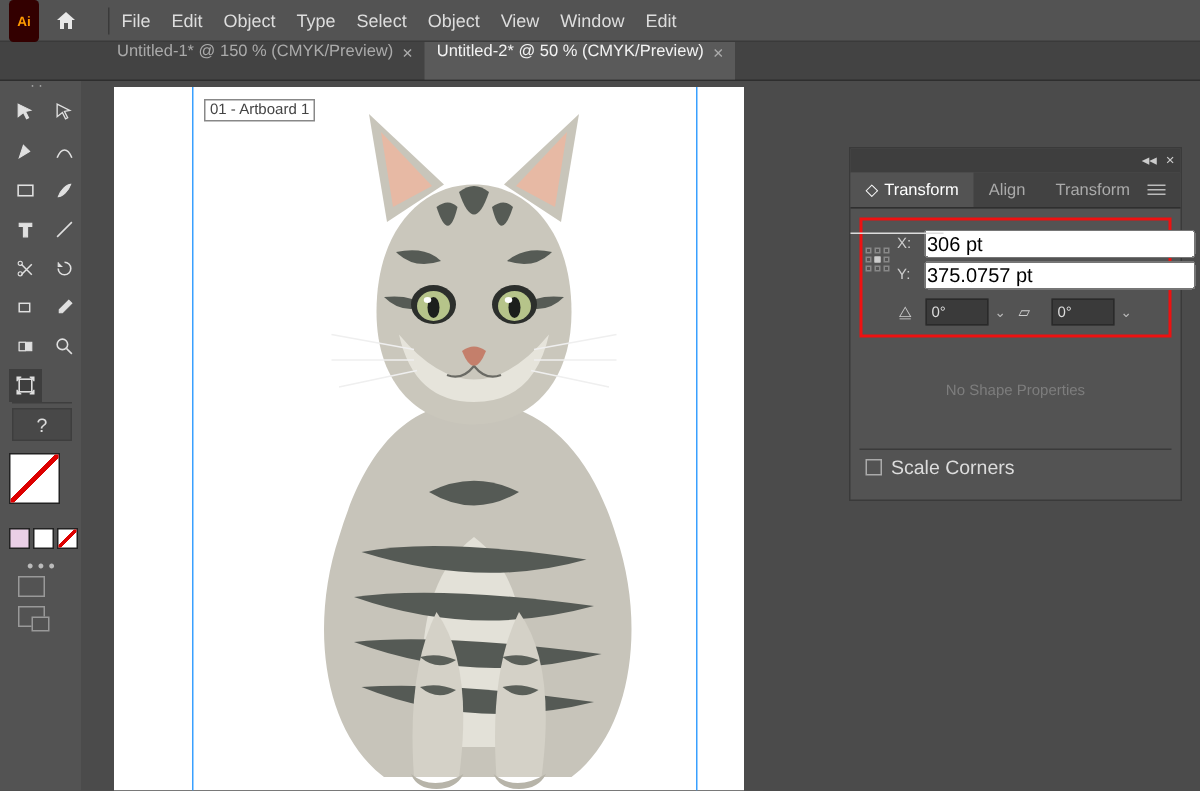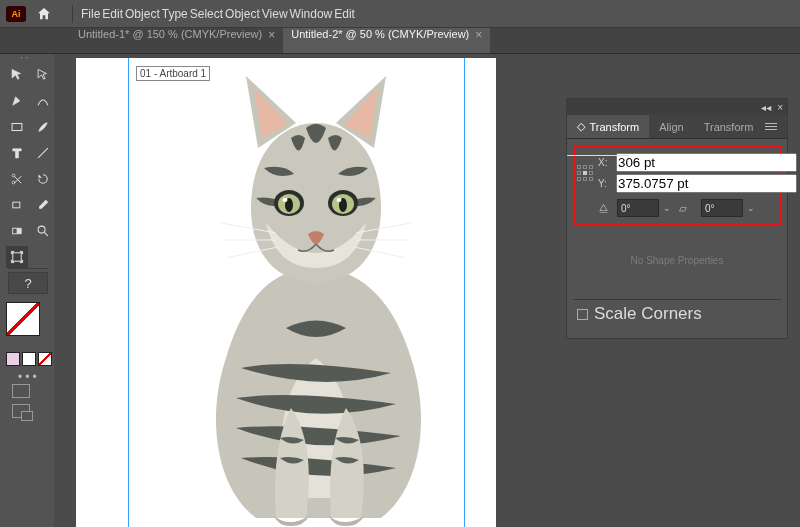--- a/index.html
+++ b/index.html
@@ -1,21 +1,21 @@
 <!DOCTYPE html>
 <html><head>
 <meta charset="utf-8">
 <style>
   * { box-sizing: border-box; margin: 0; padding: 0; font-family: "Segoe UI", Arial, sans-serif; }
   body { width: 800px; height: 527px; background: #535353; color: #ddd; font-size: 12px; overflow: hidden; position: relative; }
   .topbar { height: 28px; background: #535353; border-bottom: 1px solid #3a3a3a; display: flex; align-items: center; padding: 0 6px; }
-  .topbar .appicon { width: 20px; height: 16px; background: #330000; border-radius: 3px; position:relative; display: flex; align-items:center; justify-content:center; font-size:9px; color:#ff9a00; font-weight:bold; margin-right:8px; }
+  .topbar .appicon { width: 20px; height: 28px; background: #330000; border-radius: 3px; position:relative; display: flex; align-items:center; justify-content:center; font-size:9px; color:#ff9a00; font-weight:bold; margin-right:8px; }
   .topbar .home { width: 20px; height: 20px; margin-right: 10px; display:flex; align-items:center; justify-content:center; }
   .topbar .home svg { width:16px; height:16px; fill:#e8e8e8; }
-  .topbar .menu { display: flex; gap: 2px; font-size: 12px; color: #ddd; align-items:center; height:100%; }
+  .topbar .menu { display: flex; gap: 14px; font-size: 12px; color: #ddd; align-items:center; height:100%; }
   .topbar .menu span { cursor: default; }
   .tabrow { height: 26px; background: #434343; border-bottom: 1px solid #2e2e2e; display:flex; align-items:center; padding-left:70px; font-size:11px; color:#bdbdbd; }
   .tabrow .tab { padding: 0 8px; height: 100%; display:flex; align-items:flex-start; gap:6px; }
   .tabrow .tab.active { background: #5a5a5a; color: #f3f3f3; }
   .tabrow .tab:not(.active) { color:#aaa; }
   .tabrow .closex { font-size: 12px; color:#aaa; }
   .toolcol { position:absolute; left:0; top:54px; width:54px; bottom:0; background: #535353; }
   .toolgrid { position:absolute; left:6px; top:10px; display:grid; grid-template-columns: 22px 22px; gap: 4px 4px; }
   .toolgrid .t { width:22px; height:22px; display:flex; align-items:center; justify-content:center; }
   .toolgrid .t svg { width:14px; height:14px; fill:#e0e0e0; stroke:#e0e0e0; }
@@ -56,21 +56,21 @@
   .redbox { border:2px solid #e11; padding:4px 2px 6px 2px;}
   .prow { display:flex; align-items:center; gap:4px; margin:2px 0;}
   .refpt { width:18px; height:30px; display:grid; grid-template-columns: repeat(3,5px); grid-template-rows: repeat(3,5px); gap:1px; align-content:center;}
   .refpt span { width:4px; height:4px; border:1px solid #888;}
   .refpt .on { background:#ccc; border-color:#ccc;}
   .degrow{display:grid; grid-template-columns: 18px 14px 42px 12px 18px 42px 12px; gap:4px; align-items:center; margin-top:4px;}
   .degrow input{width:100%;height:18px;background:#3a3a3a;border:1px solid #2a2a2a;color:#ddd;font-size:10px;padding:0 3px;}
   .degrow .car{font-size:9px;color:#bbb;}
   .noshape{height:70px;display:flex;align-items:center;justify-content:center;color:#7d7d7d;font-size:10px;}
   .psep{height:1px;background:#3a3a3a;margin:4px 0;}
-  .chkrow{display:flex;align-items:center;gap:6px;margin:4px 0 0 4px;font-size:17px;color:#dcdcdc;}
+  .chkrow{display:flex;align-items:center;gap:6px;margin:4px 0 0 4px;font-size:13px;color:#dcdcdc;}
   .chkrow .cb{width:11px;height:11px;border:1px solid #aaa;display:inline-block;}
   
   .cat { position:absolute; left:80px; top:0; width:320px; height:470px; }
 </style>
 </head>
 <body>
 
 <div class="topbar">
   <div class="appicon">Ai</div>
   <div class="home">

